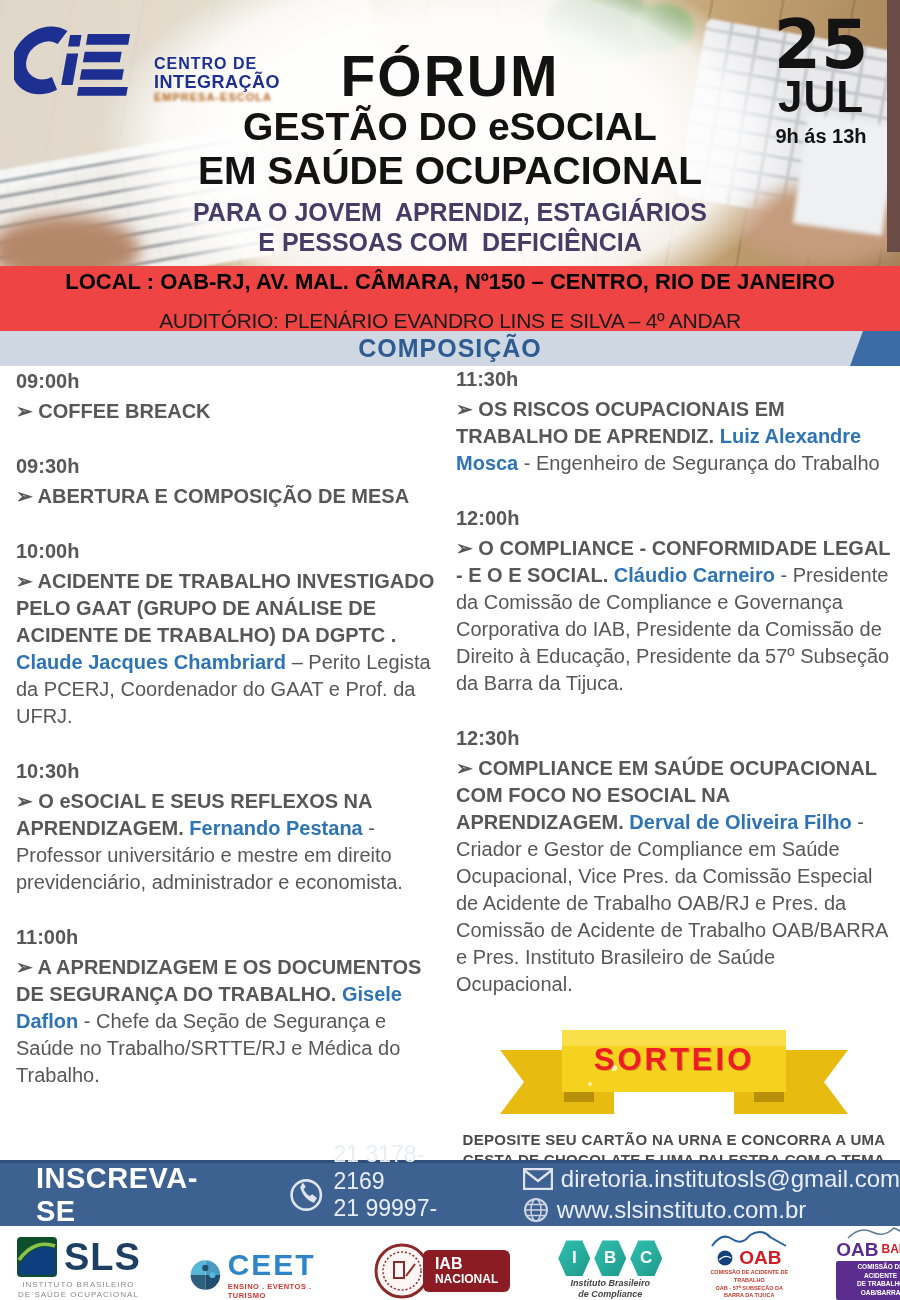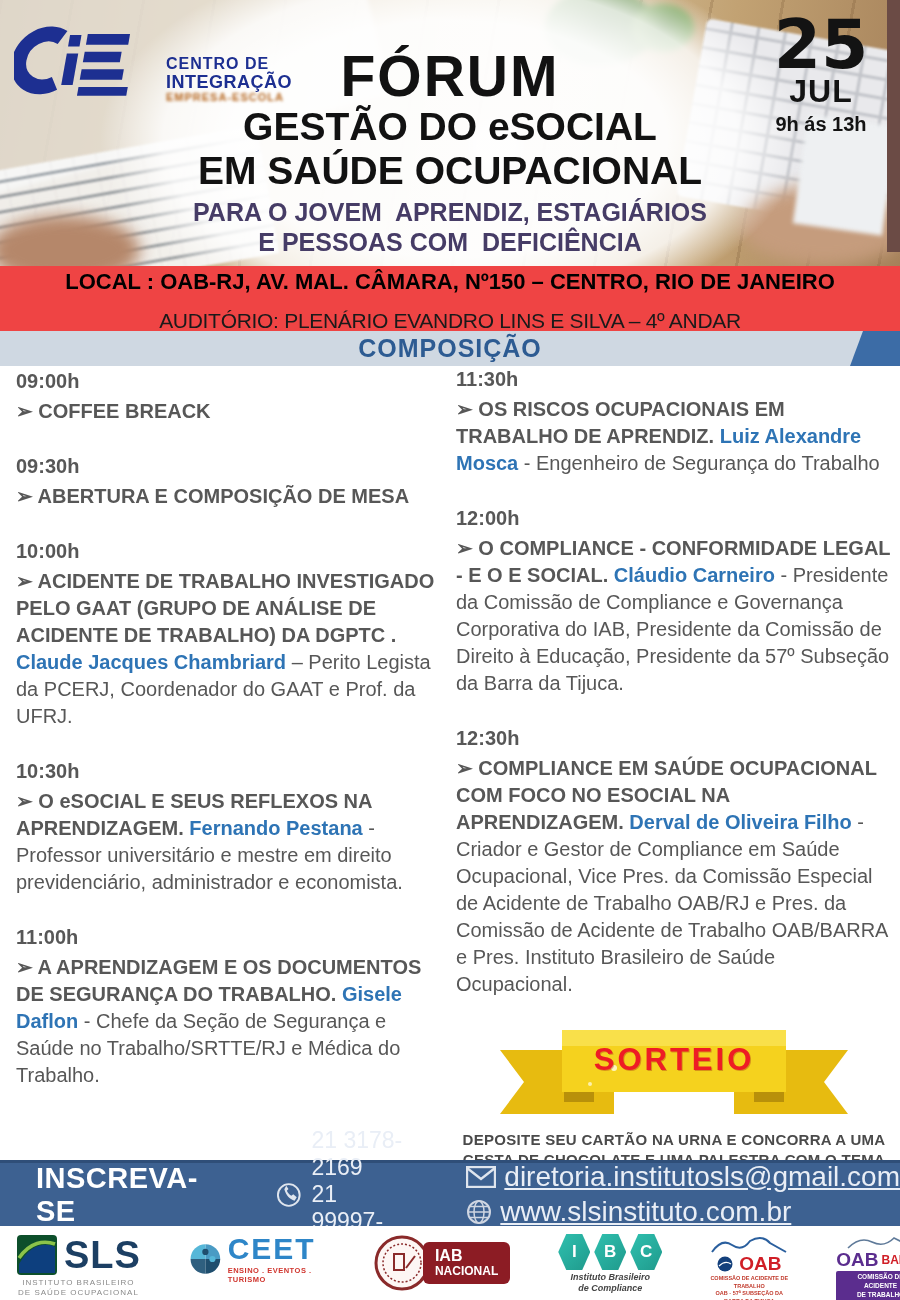--- a/index.html
+++ b/index.html
@@ -29,37 +29,37 @@
         border-radius:6px;filter:blur(1px);
         background-image:repeating-linear-gradient(0deg,rgba(0,0,0,0) 0 16px,#c2c4c9 16px 19px),
                          repeating-linear-gradient(90deg,rgba(0,0,0,0) 0 24px,#c2c4c9 24px 27px);}
   .ph-hand2{left:740px;top:185px;width:170px;height:80px;background:#c59c7d;border-radius:50%;filter:blur(8px);}
   .ph-papers{left:800px;top:120px;width:90px;height:110px;background:#eef0f2;transform:rotate(8deg);filter:blur(2px);}
   .ph-strip{right:0;top:0;width:13px;height:252px;background:#6b4b45;}
   .ph-circle{left:100px;top:-52px;width:700px;height:382px;border-radius:50%;
         background:radial-gradient(closest-side,rgba(255,255,255,.97) 62%,rgba(255,255,255,.82) 82%,rgba(255,255,255,0) 100%);}
 
   
-  .cieelogo{position:absolute;left:14px;top:22px;display:flex;gap:20px;align-items:flex-start;}
+  .cieelogo{position:absolute;left:14px;top:22px;display:flex;gap:8px;align-items:flex-start;}
   .ciee-text{margin-top:34px;line-height:1.05;}
   .ciee-t1{color:#1d2f91;font-size:16px;font-weight:700;letter-spacing:1px;}
   .ciee-t2{color:#1d2f91;font-size:18px;font-weight:800;letter-spacing:.5px;}
   .ciee-tag{color:#b5651d;font-size:11px;font-weight:700;filter:blur(1.6px);letter-spacing:1px;}
 
   
   .titles{position:absolute;left:130px;top:48px;width:640px;text-align:center;color:#121212;}
   .t1{font-size:57px;font-weight:800;letter-spacing:2px;line-height:1;}
   .t2{font-size:39px;font-weight:800;line-height:1.12;}
   .sub{font-size:25px;font-weight:800;color:#463c66;line-height:1.2;white-space:pre-wrap;}
   .sub-wrap{margin-top:5px;}
 
   
   .datebox{position:absolute;right:14px;top:14px;width:130px;text-align:center;color:#131313;}
   .d-day{font-size:68px;font-weight:900;line-height:.9;font-family:"DejaVu Sans",sans-serif;}
-  .d-mon{font-size:32px;font-weight:900;line-height:1;letter-spacing:1px;}
+  .d-mon{font-size:44px;font-weight:900;line-height:1;letter-spacing:1px;}
   .d-hours{font-size:20px;font-weight:600;margin-top:6px;}
 
   
   .locband{position:absolute;left:0;top:266px;width:900px;height:65px;background:#ef4444;text-align:center;}
   .loc1{font-size:22px;font-weight:800;color:#000;margin-top:3px;}
   .loc2{font-size:21px;color:#1a1a1a;margin-top:14px;letter-spacing:-0.3px;}
 
   
   .progbar{position:absolute;left:0;top:331px;width:900px;height:35px;background:#cfd8e2;}
   .pb-label{text-align:center;line-height:35px;font-size:25px;font-weight:800;color:#2d5b92;letter-spacing:1px;}
@@ -85,25 +85,25 @@
   .note{width:432px;margin:0 auto;font-size:15px;font-weight:700;color:#4a4a4a;
         text-align:center;line-height:20px;letter-spacing:.3px;}
 
   
   .bar{position:absolute;left:0;top:1160px;width:900px;height:66px;background:#3d6191;
        border-top:3px solid #2f4e78;box-sizing:border-box;display:flex;align-items:center;z-index:5;}
   .insc{margin-left:36px;font-size:29px;font-weight:700;color:#ffffff;letter-spacing:.5px;}
   .phone-group{margin-left:78px;display:flex;align-items:center;gap:10px;}
   .phone-lines{color:#e9eef6;font-size:23px;line-height:27px;}
   .net-group{margin-left:56px;display:flex;flex-direction:column;gap:3px;}
-  .net-row{display:flex;align-items:center;gap:8px;color:#e9eef6;font-size:28px;text-decoration:underline;}
+  .net-row{display:flex;align-items:center;gap:8px;color:#e9eef6;font-size:24px;}
 
   
   .logos{position:absolute;left:0;top:1226px;width:900px;height:74px;background:#ffffff;z-index:5;
-         display:flex;align-items:flex-start;justify-content:space-between;padding:8px 16px;box-sizing:border-box;gap:48px;}
+         display:flex;align-items:flex-end;justify-content:space-between;padding:0 16px;box-sizing:border-box;gap:48px;}
   .lg{display:flex;flex-direction:column;align-items:center;justify-content:center;}
   .lg-row{display:flex;align-items:center;gap:6px;}
   .sls-word{font-size:38px;font-weight:800;color:#1c3f63;letter-spacing:1px;line-height:1;}
   .lg-cap{font-size:8px;color:#8a8a8a;letter-spacing:1px;line-height:1.25;text-align:center;margin-top:2px;}
   .ceet-word{font-size:30px;font-weight:800;color:#2e86c8;letter-spacing:2px;line-height:1;}
   .ceet-cap{font-size:7.5px;color:#d0352e;letter-spacing:.5px;margin-top:2px;font-weight:700;}
   .iab-box{background:#8c1c24;border-radius:6px;color:#fff;padding:6px 12px;line-height:1.05;margin-left:-14px;}
   .iab-l1{font-size:16px;font-weight:800;}
   .iab-l2{font-size:12px;font-weight:700;}
   .hexrow{display:flex;gap:4px;}

